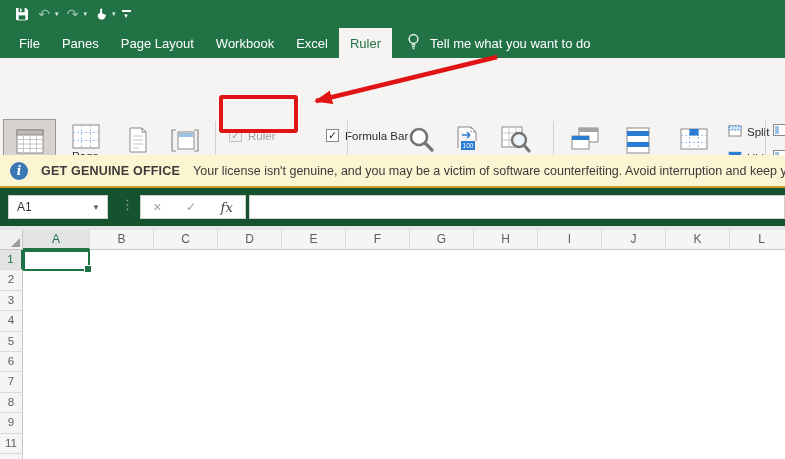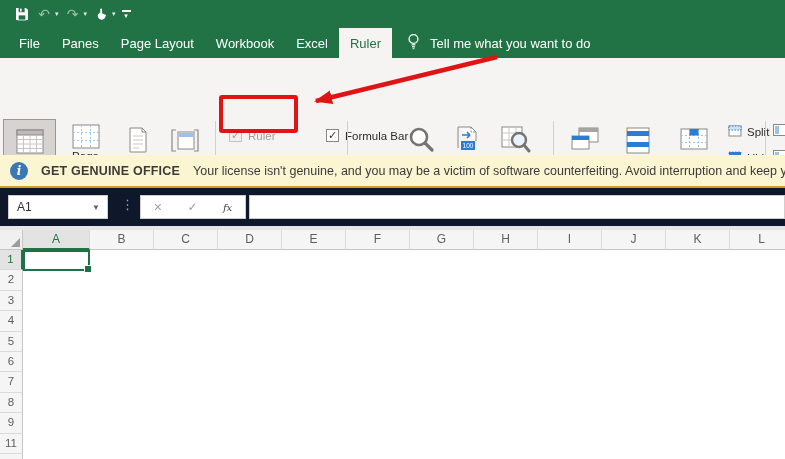--- a/index.html
+++ b/index.html
@@ -52,30 +52,30 @@
   
   .notice{position:absolute;top:155px;left:0;right:0;height:33px;background:var(--notice-bg);
           border-bottom:2px solid var(--notice-border);box-sizing:border-box;display:flex;align-items:center;
           font-size:12.5px;color:#3b3a39;overflow:hidden;white-space:nowrap;}
   .info-ico{flex:0 0 18px;width:18px;height:18px;border-radius:50%;background:var(--info-blue);color:#fff;
             font-family:"DejaVu Serif",serif;font-style:italic;font-weight:bold;font-size:12px;
             text-align:center;line-height:18px;margin:0 13px 0 10px;}
   .notice b{margin-right:13px;letter-spacing:.2px;}
 
   
-  .fbar{position:absolute;top:188px;left:0;right:0;height:38px;background:#0f172a;}
+  .fbar{position:absolute;top:188px;left:0;right:0;height:38px;background:#14532d;}
   .namebox{position:absolute;left:8px;top:7px;width:100px;height:24px;background:#fff;border:1px solid #d1cfcd;
            box-sizing:border-box;font-size:12px;color:#323130;display:flex;align-items:center;padding-left:8px;}
   .namebox .dd{margin-left:auto;padding-right:7px;color:#605e5c;font-size:8px;}
   .fdots{position:absolute;left:121px;top:9px;color:#a8a6a4;font-size:13px;}
   .fxbox{position:absolute;left:140px;top:7px;width:106px;height:24px;background:#fff;border:1px solid #d1cfcd;
          box-sizing:border-box;display:flex;align-items:center;justify-content:space-around;color:#a19f9d;}
   .fxbox .x{font-size:14px;}
   .fxbox .ok{font-size:12px;}
-  .fxbox .fx{font-family:"DejaVu Serif",serif;font-style:italic;font-size:10px;color:#444;}
+  .fxbox .fx{font-family:"DejaVu Serif",serif;font-style:italic;font-size:13px;color:#444;}
   .finput{position:absolute;left:249px;top:7px;right:0;height:24px;background:#fff;border:1px solid #d1cfcd;
           box-sizing:border-box;font-size:12px;color:#323130;padding:3px 6px;}
 
   
   .grid{position:absolute;top:226px;left:0;right:0;bottom:0;background:#e6e6e6;}
   .corner{position:absolute;left:0;top:4px;width:23px;height:20px;background:#f0f0f0;
           border-right:1px solid #c6c6c6;border-bottom:1px solid #c6c6c6;box-sizing:border-box;}
   .corner::after{content:"";position:absolute;right:2px;bottom:2px;width:0;height:0;
           border-left:9px solid transparent;border-bottom:9px solid #9e9c9a;}
   .colheads{position:absolute;left:23px;top:4px;right:0;height:20px;display:flex;overflow:hidden;}

